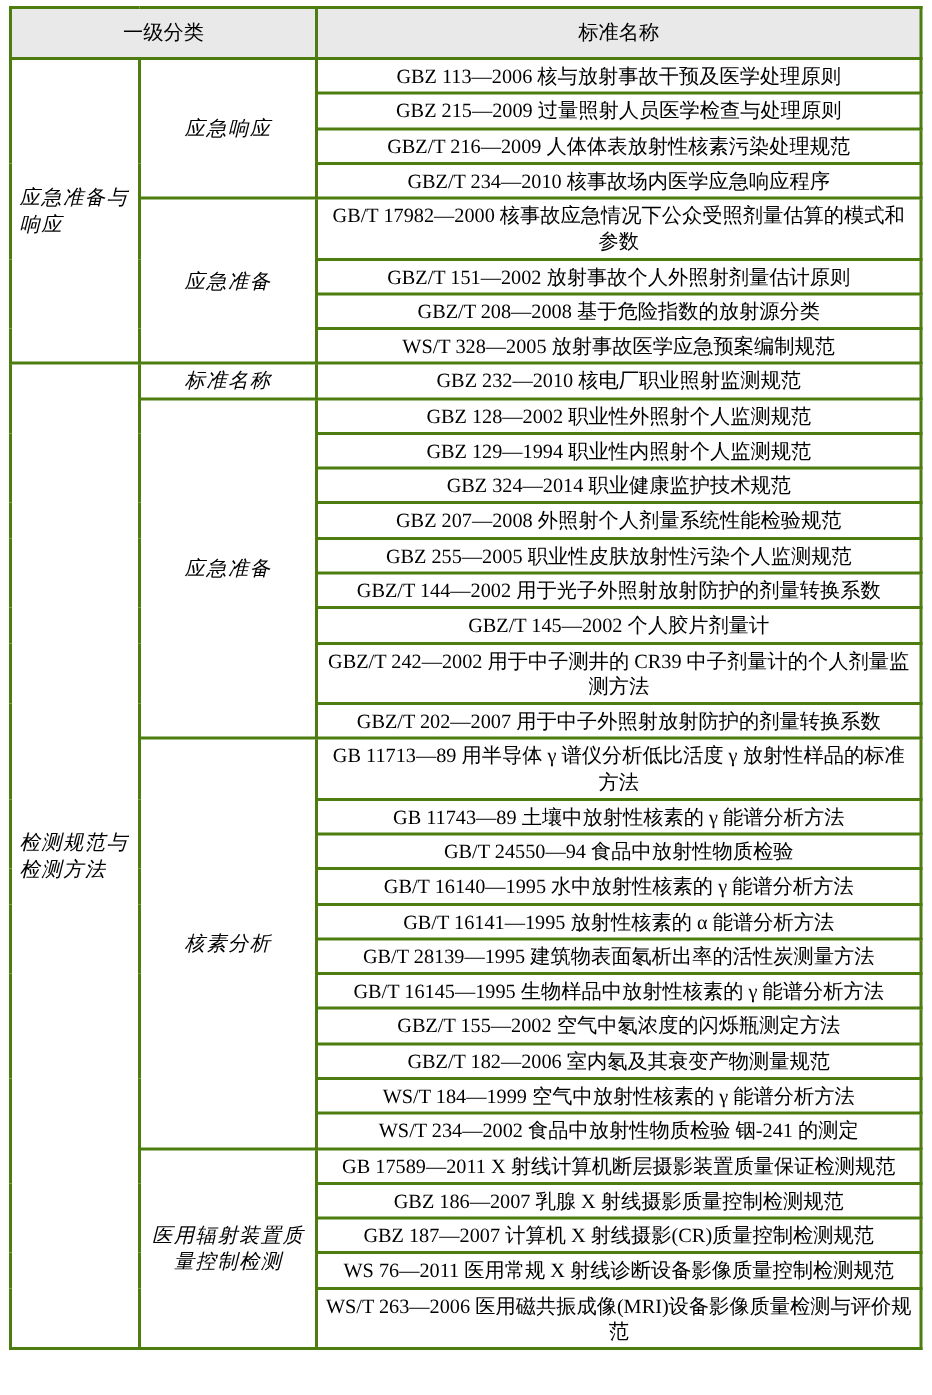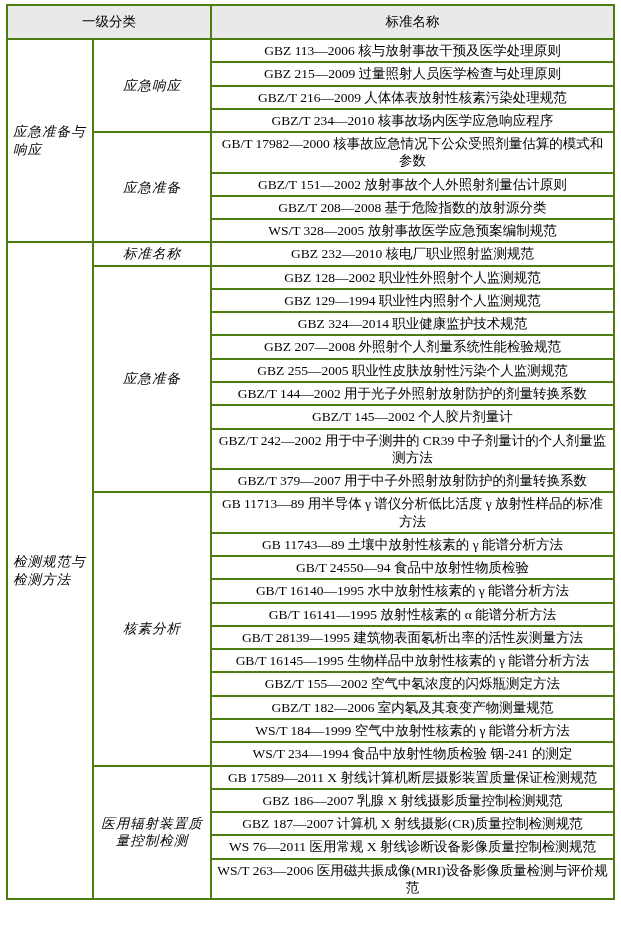--- a/index.html
+++ b/index.html
@@ -147,21 +147,21 @@
       <tr>
         <td class="name">GBZ/T 144—2002 用于光子外照射放射防护的剂量转换系数</td>
       </tr>
       <tr>
         <td class="name">GBZ/T 145—2002 个人胶片剂量计</td>
       </tr>
       <tr>
         <td class="name">GBZ/T 242—2002 用于中子测井的 CR39 中子剂量计的个人剂量监测方法</td>
       </tr>
       <tr>
-        <td class="name">GBZ/T 379—2007 用于中子外照射放射防护的剂量转换系数</td>
+        <td class="name">GBZ/T 202—2007 用于中子外照射放射防护的剂量转换系数</td>
       </tr>
 
       <tr>
         <td class="cat2" rowspan="11">
             <span class="vtext">核素分析</span>
           </td>
         <td class="name">GB 11713—89 用半导体 γ 谱仪分析低比活度 γ 放射性样品的标准方法</td>
       </tr>
       <tr>
         <td class="name">GB 11743—89 土壤中放射性核素的 γ 能谱分析方法</td>
@@ -184,21 +184,21 @@
       <tr>
         <td class="name">GBZ/T 155—2002 空气中氡浓度的闪烁瓶测定方法</td>
       </tr>
       <tr>
         <td class="name">GBZ/T 182—2006 室内氡及其衰变产物测量规范</td>
       </tr>
       <tr>
         <td class="name">WS/T 184—1999 空气中放射性核素的 γ 能谱分析方法</td>
       </tr>
       <tr>
-        <td class="name">WS/T 234—1994 食品中放射性物质检验 铟-241 的测定</td>
+        <td class="name">WS/T 234—2002 食品中放射性物质检验 铟-241 的测定</td>
       </tr>
 
       <tr>
         <td class="cat2" rowspan="5">
             <span class="vtext">医用辐射装置质量控制检测</span>
           </td>
         <td class="name">GB 17589—2011 X 射线计算机断层摄影装置质量保证检测规范</td>
       </tr>
       <tr>
         <td class="name">GBZ 186—2007 乳腺 X 射线摄影质量控制检测规范</td>

